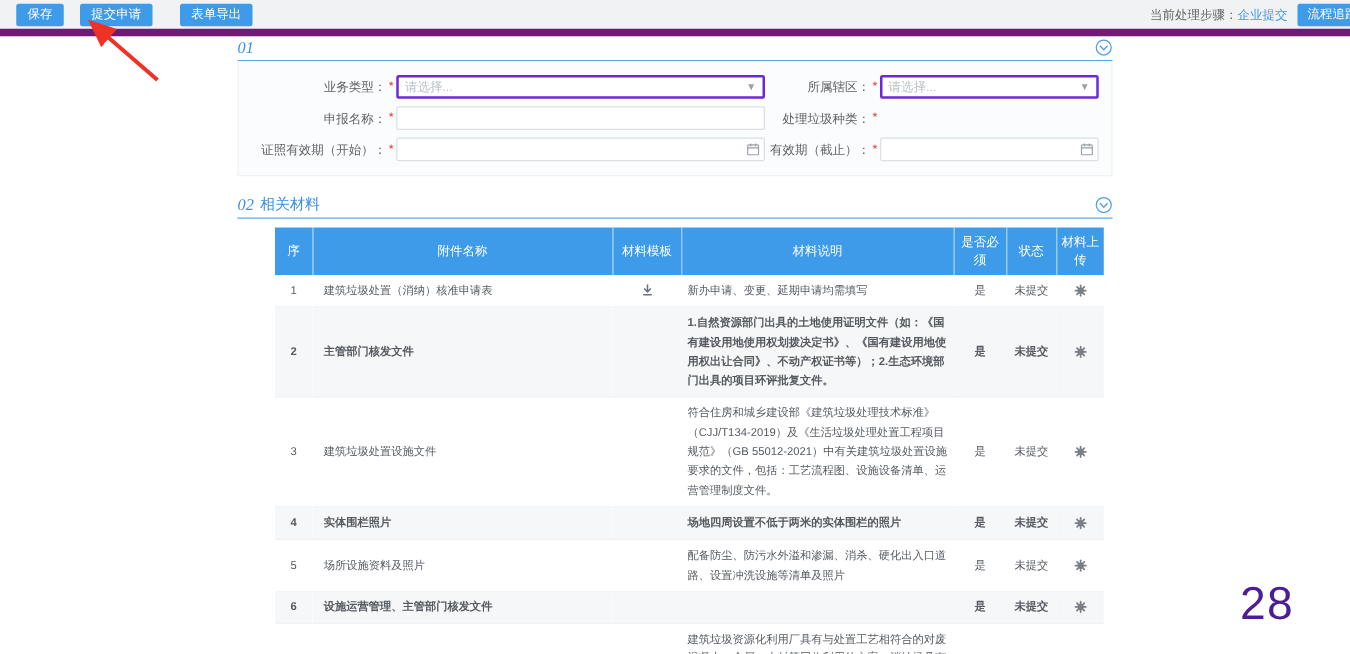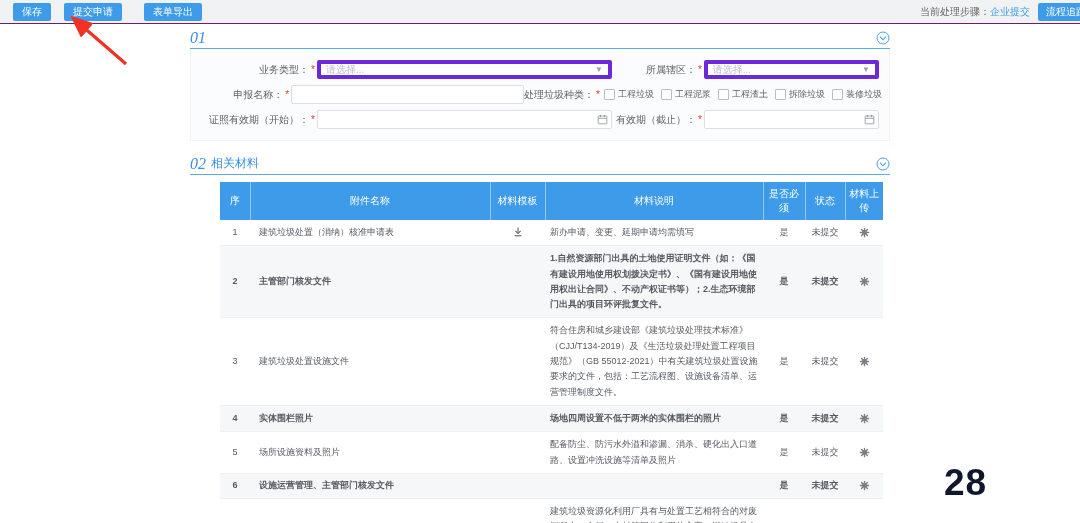--- a/index.html
+++ b/index.html
@@ -5,21 +5,21 @@
   html,body{margin:0;padding:0;}
   body{
     width:1080px;height:523px;overflow:hidden;position:relative;
     background:#ffffff;
     font-family:"Liberation Sans","DejaVu Sans",sans-serif;
     -webkit-font-smoothing:antialiased;
   }
   
   .toolbar{
     position:absolute;left:0;top:0;width:1080px;height:23px;
-    background:#f1f2f3;border-bottom:1px solid #701a75;
+    background:#f1f2f3;border-bottom:6px solid #701a75;
     display:flex;align-items:center;
   }
   .tb-btn{
     background:#3d9be9;color:#fff;border:none;border-radius:2px;
     font-size:10px;line-height:1;padding:4px 9px;margin-left:13px;
     font-family:inherit;cursor:pointer;white-space:nowrap;
   }
   .tb-btn.export{margin-left:22px;}
   .toolbar-right{
     margin-left:auto;display:flex;align-items:center;font-size:10px;color:#666;
@@ -27,43 +27,43 @@
   .step-value{color:#3d9be9;margin-right:8px;}
   .flow-btn{
     background:#3d9be9;color:#fff;border:none;border-radius:2px;
     font-size:10px;line-height:1;padding:4px 8px;white-space:nowrap;
     margin-right:-14px;cursor:pointer;font-family:inherit;
   }
   
   .red-arrow{position:absolute;left:58px;top:12px;width:80px;height:58px;overflow:visible;z-index:60;pointer-events:none;}
   
   .page-num{
-    position:absolute;left:944px;top:462px;color:#0f172a;
-    font-size:37px;font-weight:bold;z-index:55;letter-spacing:1px;
+    position:absolute;left:992px;top:462px;color:#4c1d95;
+    font-size:37px;font-weight:normal;z-index:55;letter-spacing:1px;
   }
   
   .panel{position:absolute;left:190px;top:27px;width:700px;}
   .sec-header{
     display:flex;align-items:center;height:21px;
     border-bottom:1px solid #5aa8ee;
   }
-  .sec-num{color:#3a8fe8;font-size:16px;font-style:italic;font-family:"Liberation Serif","DejaVu Serif",serif;}
+  .sec-num{color:#3a8fe8;font-size:13px;font-style:italic;font-family:"Liberation Serif","DejaVu Serif",serif;}
   .sec-title{color:#3a8fe8;font-size:12px;margin-left:5px;}
   .sec-collapse{margin-left:auto;display:flex;align-items:center;cursor:pointer;}
   .sec-body{
     background:#fbfcfd;border:1px solid #f0f1f3;border-top:none;
     padding:7px 0 9px 0;
   }
   .form-row{display:flex;align-items:center;height:23px;margin-top:2px;}
   .f-label{font-size:10px;color:#5f6368;text-align:right;white-space:nowrap;}
   .f-label.l{width:118px;}
   .f-label.r{width:84px;}
   .star{color:#e23a2e;font-size:10px;margin:0 2px 0 2px;}
   .ctrl{
-    background:#fff;border:4px solid #6d28d9;border-radius:2px;height:19px;
+    background:#fff;border:2px solid #6d28d9;border-radius:2px;height:19px;
     display:flex;align-items:center;box-sizing:border-box;font-size:10px;
   }
   .ctrl.select{justify-content:space-between;padding:0 5px;cursor:pointer;}
   .ctrl.w-left{width:295px;}
   .ctrl.w-right{width:175px;}
   .placeholder{color:#b9c0c7;}
   .caret{color:#9aa0a6;font-size:8px;margin-left:4px;}
   .text-input{
     width:295px;height:19px;box-sizing:border-box;border:1px solid #dcdfe3;
     border-radius:2px;background:#fff;font-size:10px;padding:0 5px;font-family:inherit;
@@ -152,42 +152,20 @@
           <span class="caret">▼</span>
         </div>
       </div>
 
       <div class="form-row">
         <span class="f-label l">申报名称：</span>
         <span class="star">*</span>
         <input class="text-input" type="text" value="" style="">
         <span class="f-label r">处理垃圾种类：</span>
         <span class="star">*</span>
-        <div class="cb-group" id="waste-kind-group">
-            <span class="cb-item">
-              <span class="cb-box"></span>
-              <span class="cb-txt">工程垃圾</span>
-            </span>
-            <span class="cb-item">
-              <span class="cb-box"></span>
-              <span class="cb-txt">工程泥浆</span>
-            </span>
-            <span class="cb-item">
-              <span class="cb-box"></span>
-              <span class="cb-txt">工程渣土</span>
-            </span>
-            <span class="cb-item">
-              <span class="cb-box"></span>
-              <span class="cb-txt">拆除垃圾</span>
-            </span>
-            <span class="cb-item">
-              <span class="cb-box"></span>
-              <span class="cb-txt">装修垃圾</span>
-            </span>
-          </div>
       </div>
 
       <div class="form-row">
         <span class="f-label l">证照有效期（开始）：</span>
         <span class="star">*</span>
         <span class="date-wrap">
           <input class="date-input w-left" type="text" value="" style="">
           <svg class="cal-icon" width="11" height="11" viewBox="0 0 14 14">
             <rect x="1.5" y="2.5" width="11" height="10" rx="1" fill="none" stroke="#9aa0a6" stroke-width="1.2"></rect>
             <path d="M1.5 5.5h11" stroke="#9aa0a6" stroke-width="1.2"></path>

